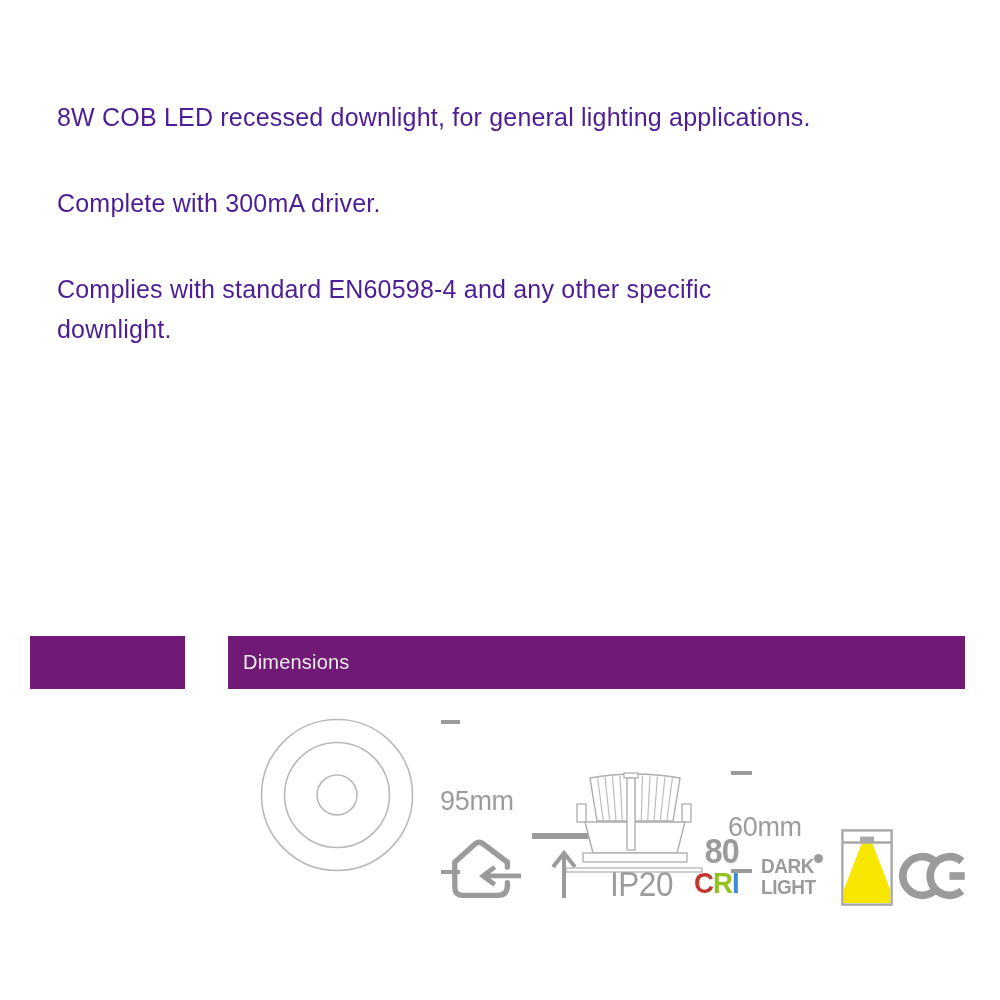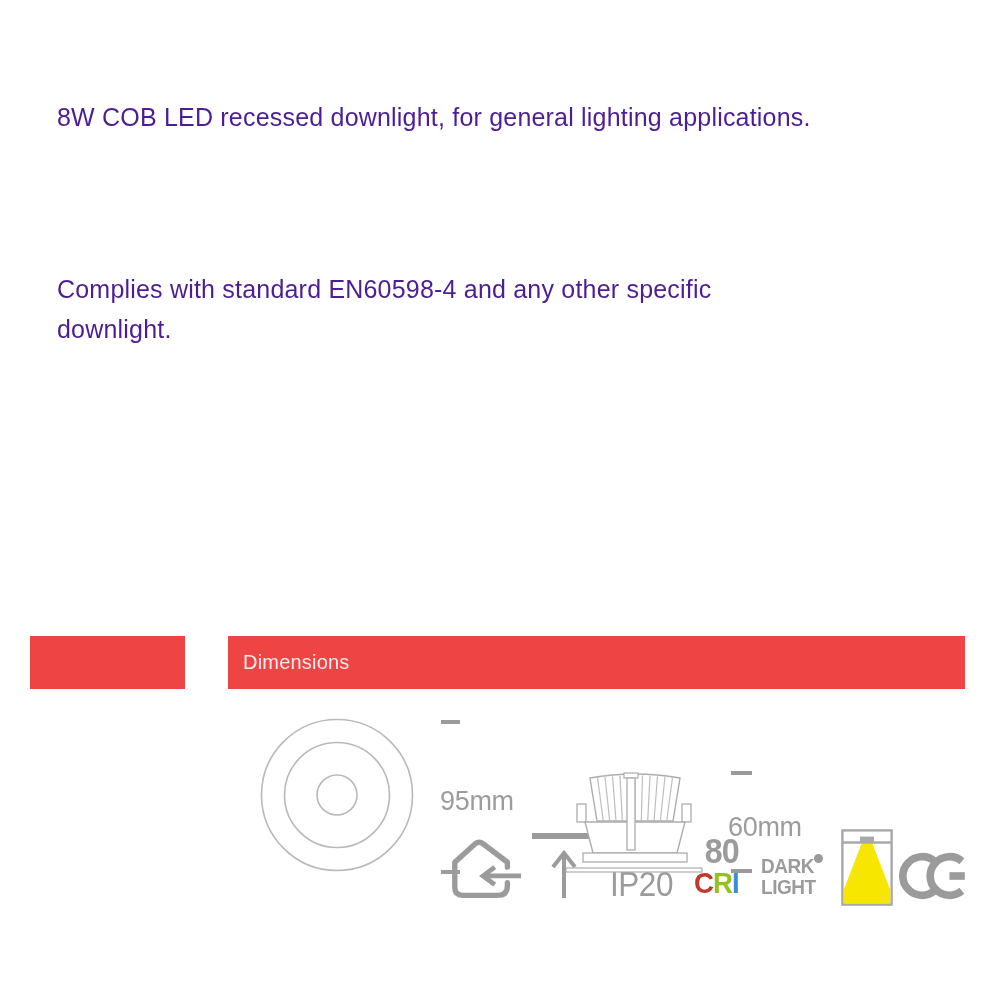--- a/index.html
+++ b/index.html
@@ -45,38 +45,39 @@
   .darklight{
     color:#9b9b9b;font-size:20px;font-weight:700;
     line-height:21px;letter-spacing:-0.5px;
     transform:scaleX(0.95);transform-origin:left top;
   }
   .darklight-dot{
     position:absolute;width:9px;height:9px;border-radius:50%;
     background:#9b9b9b;
   }
   
-  .bar{background:#ef4444;}
+  .bar{background:#701a75;}
   .bar-title{
     color:#ededee;font-size:20px;line-height:53px;
     padding-left:15px;letter-spacing:0.2px;
   }
   
   .dim-label{
     color:#9c9c9c;font-size:27px;letter-spacing:-0.3px;white-space:nowrap;
   }
   .tick{background:#9b9b9b;width:19px;height:4px;}
   svg{display:block;}
 </style>
 </head>
 <body>
 
 <div class="page">
 
   <div class="abs para" style="top:97px;">8W COB LED recessed downlight, for general lighting applications.</div>
+  <div class="abs para" style="top:183px;">Complete with 300mA driver.</div>
   <div class="abs para" style="top:269px;">
     <div>Complies with standard EN60598-4 and any other specific</div>
     <div>downlight.</div>
   </div>
 
   <div class="abs" style="left:0;top:410px;width:1000px;height:100px;">
 
     <svg class="abs" style="left:447px;top:426px;" width="76" height="72" viewBox="0 0 78 72">
       <path d="M62 47 L62 50 Q62 60 52 60 L16 60 Q8 60 8 52 L8 26 L29 7 Q33 4 37 7 L62 26 L62 31" fill="none" stroke="#9b9b9b" stroke-width="5.5" stroke-linecap="round" stroke-linejoin="round"></path>
       <path d="M76 40 L38 40" fill="none" stroke="#9b9b9b" stroke-width="5" stroke-linecap="butt"></path>

